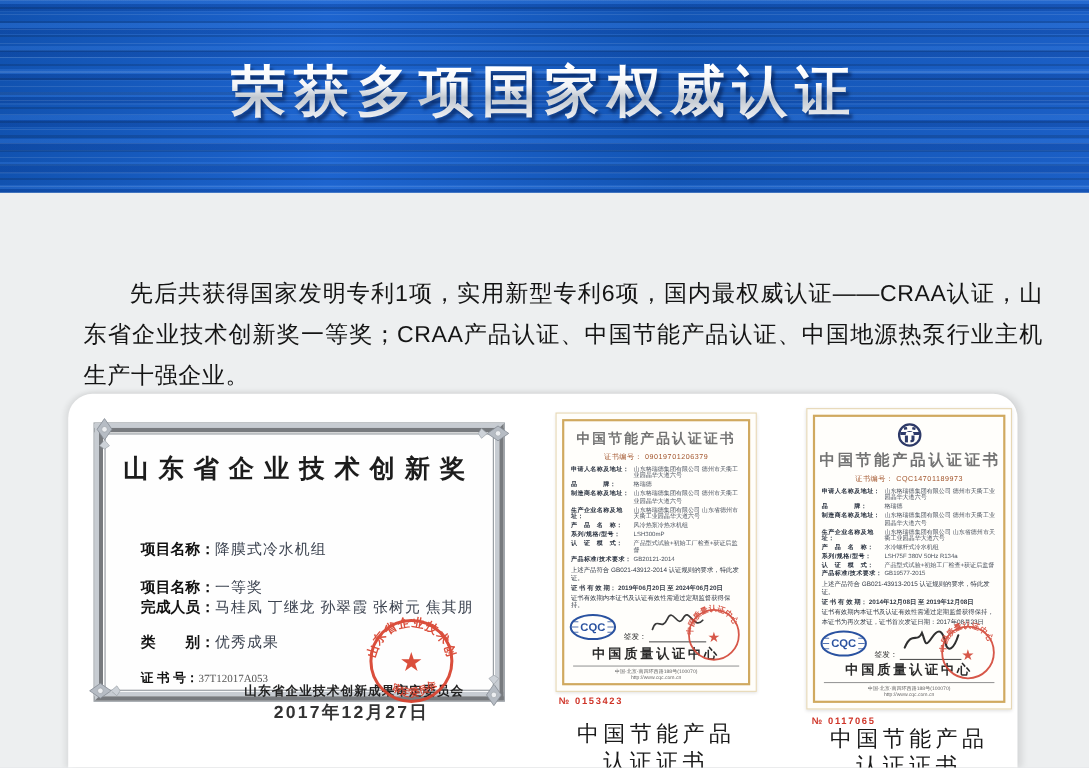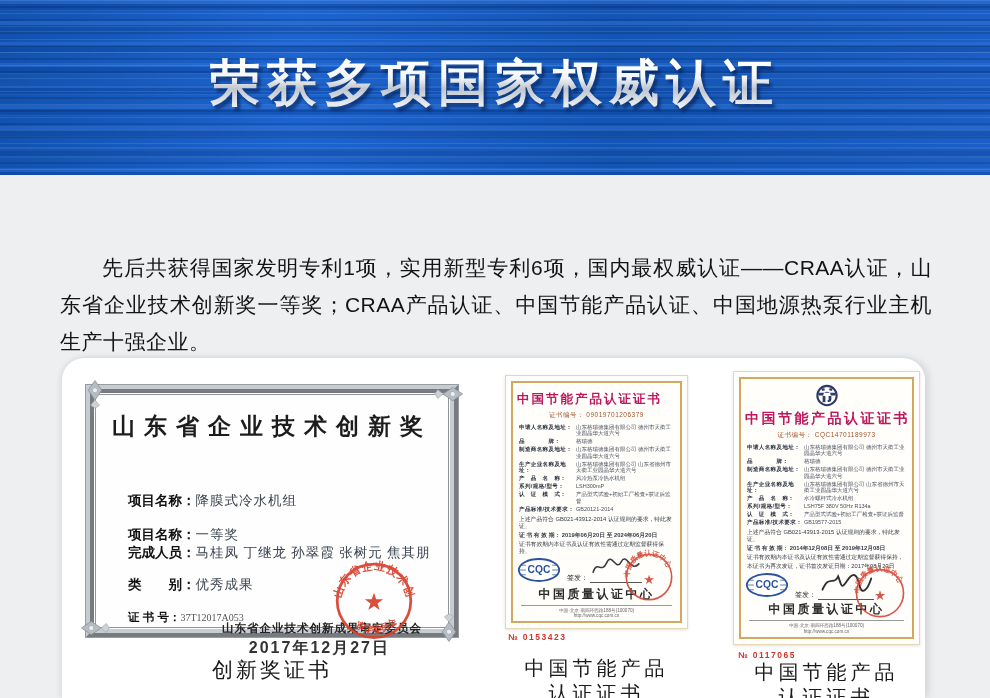--- a/index.html
+++ b/index.html
@@ -22,21 +22,21 @@
     position:absolute;left:0;top:50px;width:100%;
     text-align:center;font-size:50px;font-weight:900;letter-spacing:7px;
     font-family:"Liberation Sans","DejaVu Sans",sans-serif;
     background:linear-gradient(180deg,#ffffff 18%,#f2f4f7 42%,#bfc6cf 58%,#eef0f3 85%);
     -webkit-background-clip:text;background-clip:text;color:transparent;
     filter:drop-shadow(3px 4px 1.5px rgba(3,28,78,.6));
     margin:0;white-space:nowrap;
   }
   
   .intro{
-    position:absolute;left:60px;top:228px;width:872px;
+    position:absolute;left:76px;top:228px;width:872px;
     font-size:21px;line-height:37px;color:#141414;
     text-align:justify;text-indent:2em;letter-spacing:.5px;
   }
   
   .panel{
     position:absolute;left:62px;top:358px;width:863px;height:340px;
     background:#ffffff;border-radius:22px 22px 0 0;
     box-shadow:4px 0 7px rgba(0,0,0,.10), -3px 0 5px rgba(0,0,0,.06);
   }
   
@@ -84,21 +84,21 @@
     font-size:21px;color:#1a1a1a;letter-spacing:3px;}
   
   .cqc{
     position:absolute;background:#fffefb;border:1px solid #e6d7b4;
     box-shadow:0 1px 3px rgba(0,0,0,.12);padding:5px;
   }
   .cqc-gold{width:100%;height:100%;border:2px solid #d0a95f;padding:3px 4px;display:flex;flex-direction:column;}
   .cqc1{left:443px;top:17px;width:183px;height:254px;}
   .cqc2{left:671px;top:13px;width:187px;height:274px;}
   .cqc-logo{align-self:center;margin-top:2px;}
-  .cqc-title{text-align:left;font-weight:700;color:#be185d;margin:3px 0 0;white-space:nowrap;}
+  .cqc-title{text-align:center;font-weight:700;color:#737373;margin:3px 0 0;white-space:nowrap;}
   .cqc1 .cqc-title{font-size:12.5px;letter-spacing:2px;}
   .cqc2 .cqc-title{font-size:14px;letter-spacing:2.5px;}
   .cqc-no{text-align:center;font-size:6.5px;color:#a2542b;margin:3px 0 2px;letter-spacing:.5px;}
   .cqc-rows{margin:0 2px;}
   .c-row{display:flex;margin:1.5px 0;}
   .c-row .c-lbl{width:57px;flex:none;font-size:5.5px;font-weight:700;color:#28303e;letter-spacing:.4px;line-height:6.5px;}
   .c-row .c-val{flex:1;font-size:5.5px;color:#49505c;line-height:6.5px;}
   .cqc-text{font-size:5.8px;color:#333a46;margin:2px 2px 0;line-height:7px;}
   .cqc-validity{font-weight:700;}
   .cqc-bottom{display:flex;align-items:center;margin-top:auto;position:relative;height:44px;}
@@ -168,21 +168,20 @@
               <path id="arcB" d="M 24,74 A 33,33 0 0 0 76,74"></path>
             </defs>
             <circle cx="50" cy="52" r="40" fill="none" stroke="#d8402c" stroke-width="3"></circle>
             <text fill="#d8402c" font-size="12" font-weight="bold" letter-spacing="1"><textPath href="#arcT" startOffset="4%">山东省企业技术创新</textPath></text>
             <text fill="#d8402c" font-size="10" font-weight="bold"><textPath href="#arcB" startOffset="14%">审定委员会</textPath></text>
             <text x="50" y="62" text-anchor="middle" font-size="26" fill="#d8402c">★</text>
           </svg>
         </div>
       </div>
     </div>
-    <div class="award-caption">创新奖证书</div>
 
     <div class="cqc cqc1">
       <div class="cqc-gold">
         <svg class="cqc-logo" width="34" height="34" viewBox="0 0 100 100">
           <circle cx="50" cy="50" r="42" fill="none" stroke="#8f96cc" stroke-width="9"></circle>
           <rect x="27" y="19" width="13" height="10" rx="2" fill="#8f96cc" transform="rotate(-8 33 24)"></rect>
           <rect x="60" y="19" width="13" height="10" rx="2" fill="#8f96cc" transform="rotate(8 66 24)"></rect>
           <path d="M13 38 H87 V50 H66 A16 16 0 0 0 34 50 H13 Z" fill="#8f96cc"></path>
           <rect x="31" y="52" width="12" height="27" fill="#8f96cc"></rect>
           <path d="M57 52 h12 v17 q0 9 -10 9 h-6 v-8 h4 q0 -2 0 -4 z" fill="#8f96cc"></path>

